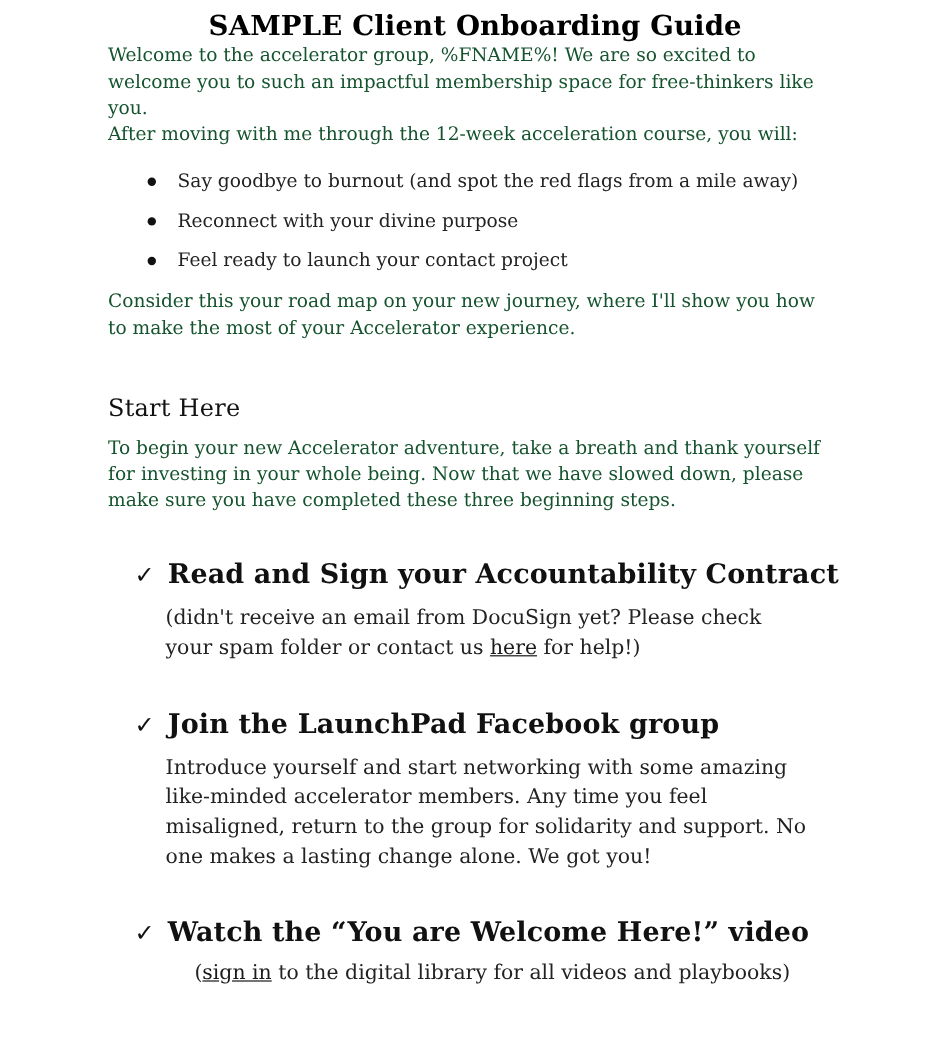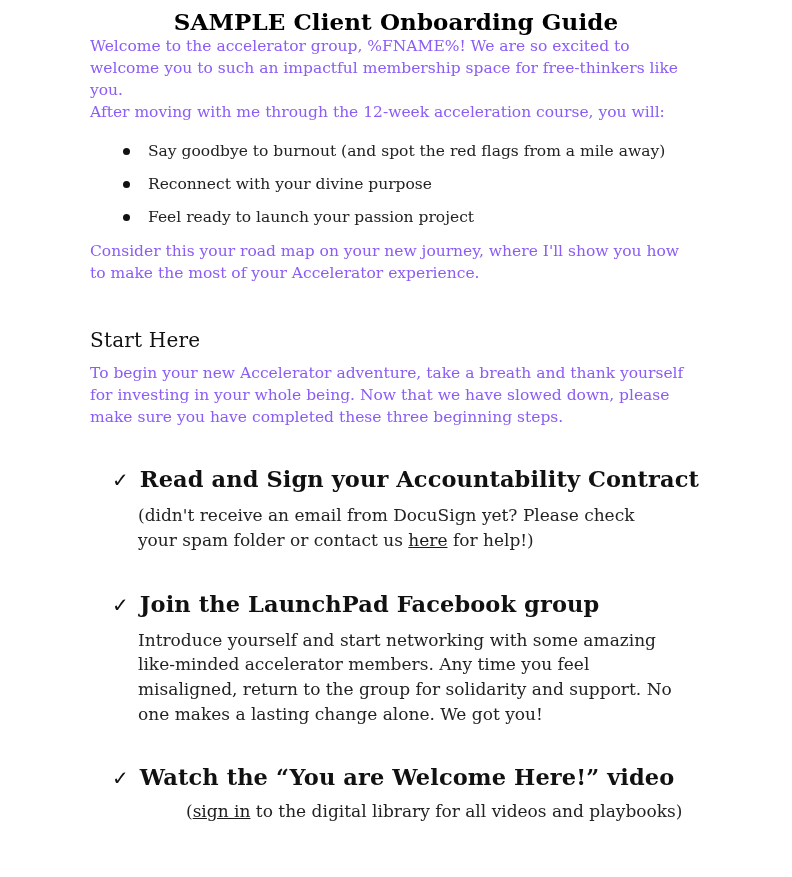--- a/index.html
+++ b/index.html
@@ -36,21 +36,21 @@
     font-weight: bold;
     text-align: right;
   }
   .body-block {
     padding: 0 90px 0 90px;
   }
   p.para {
     font-family: "DejaVu Serif", serif;
     font-size: 15.5px;
     line-height: 1.42;
-    color: #8b5cf6;
+    color: #14532d;
     margin: 0;
   }
   .intro-para {
     margin-top: 46px;
     max-width: 590px;
   }
   .second-para {
     margin-top: 36px;
   }
   ul.bullets {
@@ -114,21 +114,21 @@
   }
   .step-body {
     font-family: "DejaVu Serif", serif;
     font-size: 17px;
     line-height: 1.45;
     color: #222;
     margin: 11px 0 0 26px;
     max-width: 540px;
   }
   .step-body.centeredish {
-    margin-left: 74px;
+    margin-left: 50px;
     margin-top: 9px;
   }
   a.inline-link {
     color: #1a1a1a;
     text-decoration: underline;
   }
 </style>
 </head>
 <body>
 
@@ -138,21 +138,21 @@
 
   <div class="body-block">
 
     <p class="para intro-para">Welcome to the accelerator group, %FNAME%! We are so excited to welcome you to such an impactful membership space for free-thinkers like you.</p>
 
     <p class="para second-para">After moving with me through the 12-week acceleration course, you will:</p>
 
     <ul class="bullets">
       <li>Say goodbye to burnout (and spot the red flags from a mile away)</li>
       <li>Reconnect with your divine purpose</li>
-      <li>Feel ready to launch your passion project</li>
+      <li>Feel ready to launch your contact project</li>
     </ul>
 
     <p class="para consider-para">Consider this your road map on your new journey, where I'll show you how to make the most of your Accelerator experience.</p>
 
     <h2 class="section-heading">Start Here</h2>
 
     <p class="para section-para">To begin your new Accelerator adventure, take a breath and thank yourself for investing in your whole being. Now that we have slowed down, please make sure you have completed these three beginning steps.</p>
 
     <div class="step">
       <div class="step-heading">

